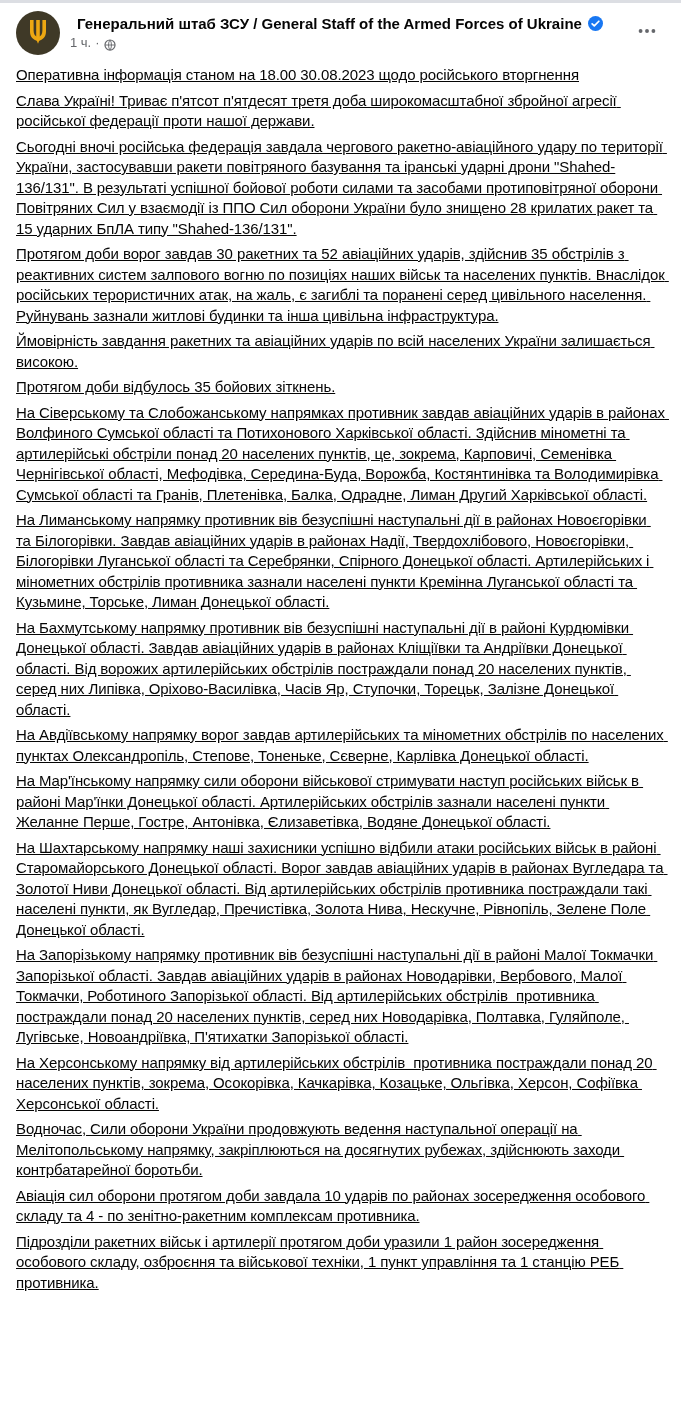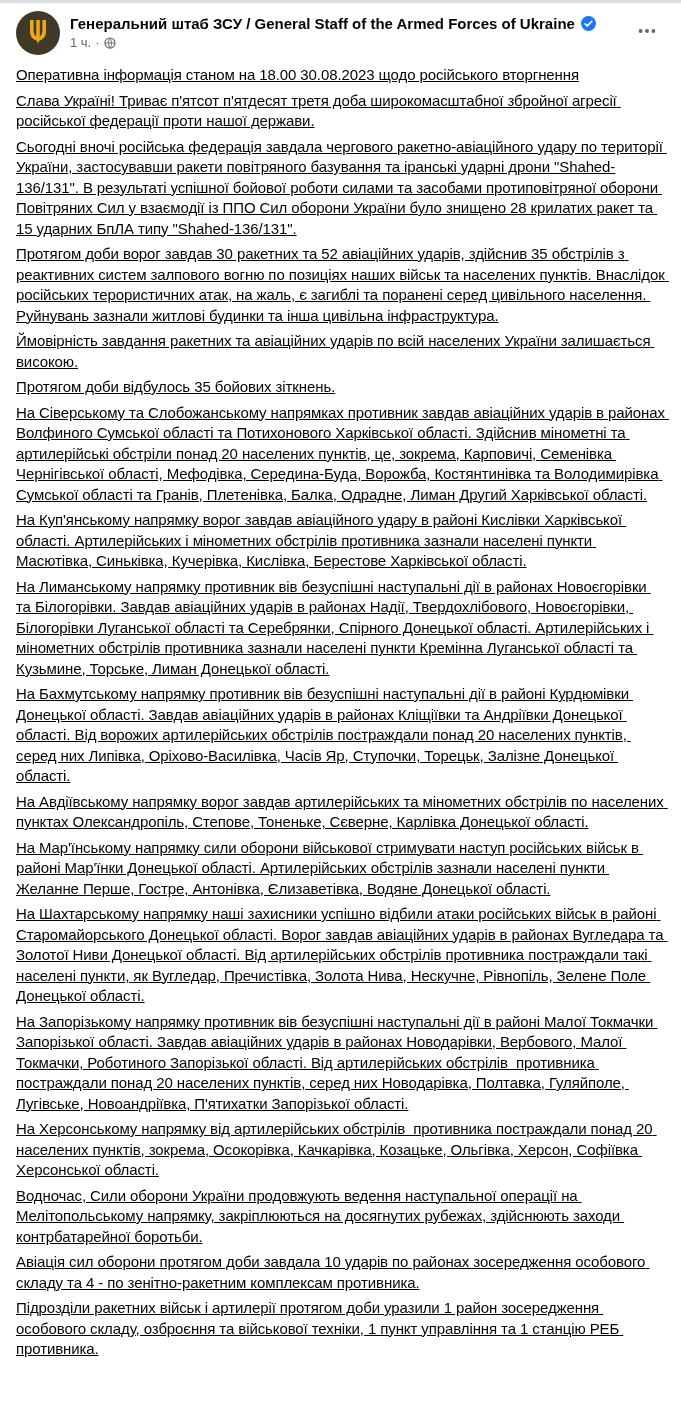--- a/index.html
+++ b/index.html
@@ -41,37 +41,38 @@
   .header-text {
     margin-left: 10px;
     flex: 1 1 auto;
     min-width: 0;
     padding-top: 3px;
   }
   .author-row {
     display: flex;
     align-items: center;
     gap: 6px;
+    margin-left: 7px;
   }
   .author-name {
     font-size: 15px;
     font-weight: 700;
     color: #050505;
     line-height: 19px;
     white-space: nowrap;
     cursor: pointer;
   }
   .verified {
     width: 15px;
     height: 15px;
     flex: 0 0 15px;
   }
   .meta-row {
     display: flex;
-    align-items: center;
+    align-items: flex-end;
     gap: 4px;
     margin-top: 2px;
     color: #65676b;
     font-size: 13px;
     line-height: 16px;
   }
   .meta-row .timestamp { cursor: pointer; }
   .meta-row .sep { color: #65676b; }
   .globe { width: 12px; height: 12px; display: block; }
   .menu-btn {
@@ -156,21 +157,20 @@
   </div>
 
   <div class="post-content">
       <p>Оперативна інформація станом на 18.00 30.08.2023 щодо російського вторгнення</p>
       <p>Слава Україні! Триває п'ятсот п'ятдесят третя доба широкомасштабної збройної агресії російської федерації проти нашої держави.</p>
       <p>Сьогодні вночі російська федерація завдала чергового ракетно-авіаційного удару по території України, застосувавши ракети повітряного базування та іранські ударні дрони "Shahed-136/131". В результаті успішної бойової роботи силами та засобами протиповітряної оборони Повітряних Сил у взаємодії із ППО Сил оборони України було знищено 28 крилатих ракет та 15 ударних БпЛА типу "Shahed-136/131".</p>
       <p>Протягом доби ворог завдав 30 ракетних та 52 авіаційних ударів, здійснив 35 обстрілів з реактивних систем залпового вогню по позиціях наших військ та населених пунктів. Внаслідок російських терористичних атак, на жаль, є загиблі та поранені серед цивільного населення. Руйнувань зазнали житлові будинки та інша цивільна інфраструктура.</p>
       <p>Ймовірність завдання ракетних та авіаційних ударів по всій населених України залишається високою.</p>
       <p>Протягом доби відбулось 35 бойових зіткнень.</p>
       <p>На Сіверському та Слобожанському напрямках противник завдав авіаційних ударів в районах Волфиного Сумської області та Потихонового Харківської області. Здійснив мінометні та артилерійські обстріли понад 20 населених пунктів, це, зокрема, Карповичі, Семенівка Чернігівської області, Мефодівка, Середина-Буда, Ворожба, Костянтинівка та Володимирівка Сумської області та Гранів, Плетенівка, Балка, Одрадне, Лиман Другий Харківської області.</p>
-      <p>На Куп'янському напрямку ворог завдав авіаційного удару в районі Кислівки Харківської області. Артилерійських і мінометних обстрілів противника зазнали населені пункти Масютівка, Синьківка, Кучерівка, Кислівка, Берестове Харківської області.</p>
       <p>На Лиманському напрямку противник вів безуспішні наступальні дії в районах Новоєгорівки та Білогорівки. Завдав авіаційних ударів в районах Надії, Твердохлібового, Новоєгорівки, Білогорівки Луганської області та Серебрянки, Спірного Донецької області. Артилерійських і мінометних обстрілів противника зазнали населені пункти Кремінна Луганської області та Кузьмине, Торське, Лиман Донецької області.</p>
       <p>На Бахмутському напрямку противник вів безуспішні наступальні дії в районі Курдюмівки Донецької області. Завдав авіаційних ударів в районах Кліщіївки та Андріївки Донецької області. Від ворожих артилерійських обстрілів постраждали понад 20 населених пунктів, серед них Липівка, Оріхово-Василівка, Часів Яр, Ступочки, Торецьк, Залізне Донецької області.</p>
       <p>На Авдіївському напрямку ворог завдав артилерійських та мінометних обстрілів по населених пунктах Олександропіль, Степове, Тоненьке, Сєверне, Карлівка Донецької області.</p>
       <p>На Мар'їнському напрямку сили оборони військової стримувати наступ російських військ в районі Мар'їнки Донецької області. Артилерійських обстрілів зазнали населені пункти Желанне Перше, Гостре, Антонівка, Єлизаветівка, Водяне Донецької області.</p>
       <p>На Шахтарському напрямку наші захисники успішно відбили атаки російських військ в районі Старомайорського Донецької області. Ворог завдав авіаційних ударів в районах Вугледара та Золотої Ниви Донецької області. Від артилерійських обстрілів противника постраждали такі населені пункти, як Вугледар, Пречистівка, Золота Нива, Нескучне, Рівнопіль, Зелене Поле Донецької області.</p>
       <p>На Запорізькому напрямку противник вів безуспішні наступальні дії в районі Малої Токмачки Запорізької області. Завдав авіаційних ударів в районах Новодарівки, Вербового, Малої Токмачки, Роботиного Запорізької області. Від артилерійських обстрілів  противника постраждали понад 20 населених пунктів, серед них Новодарівка, Полтавка, Гуляйполе, Лугівське, Новоандріївка, П'ятихатки Запорізької області.</p>
       <p>На Херсонському напрямку від артилерійських обстрілів  противника постраждали понад 20 населених пунктів, зокрема, Осокорівка, Качкарівка, Козацьке, Ольгівка, Херсон, Софіївка Херсонської області.</p>
       <p>Водночас, Сили оборони України продовжують ведення наступальної операції на Мелітопольському напрямку, закріплюються на досягнутих рубежах, здійснюють заходи контрбатарейної боротьби.</p>
       <p>Авіація сил оборони протягом доби завдала 10 ударів по районах зосередження особового складу та 4 - по зенітно-ракетним комплексам противника.</p>
       <p>Підрозділи ракетних військ і артилерії протягом доби уразили 1 район зосередження особового складу, озброєння та військової техніки, 1 пункт управління та 1 станцію РЕБ противника.</p>

